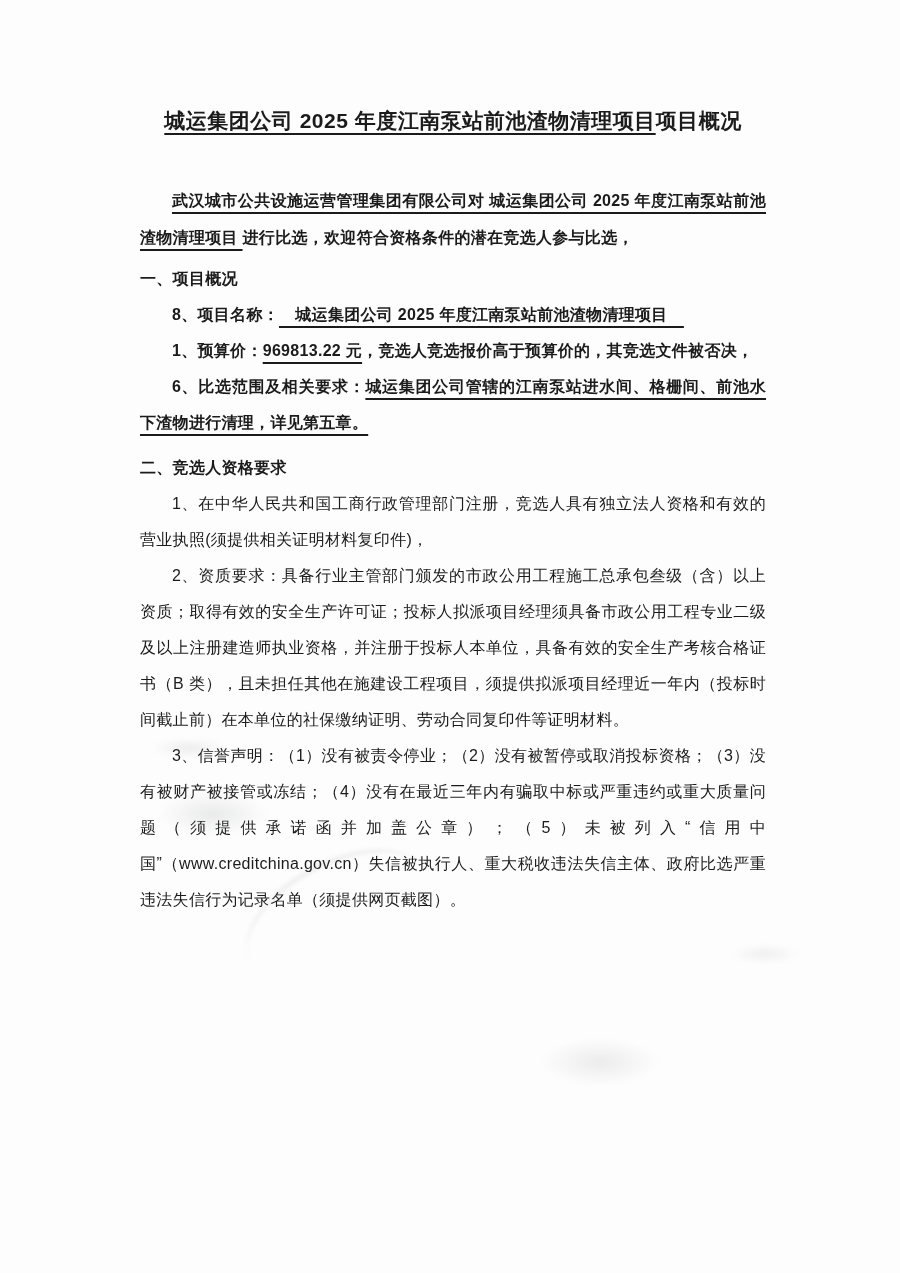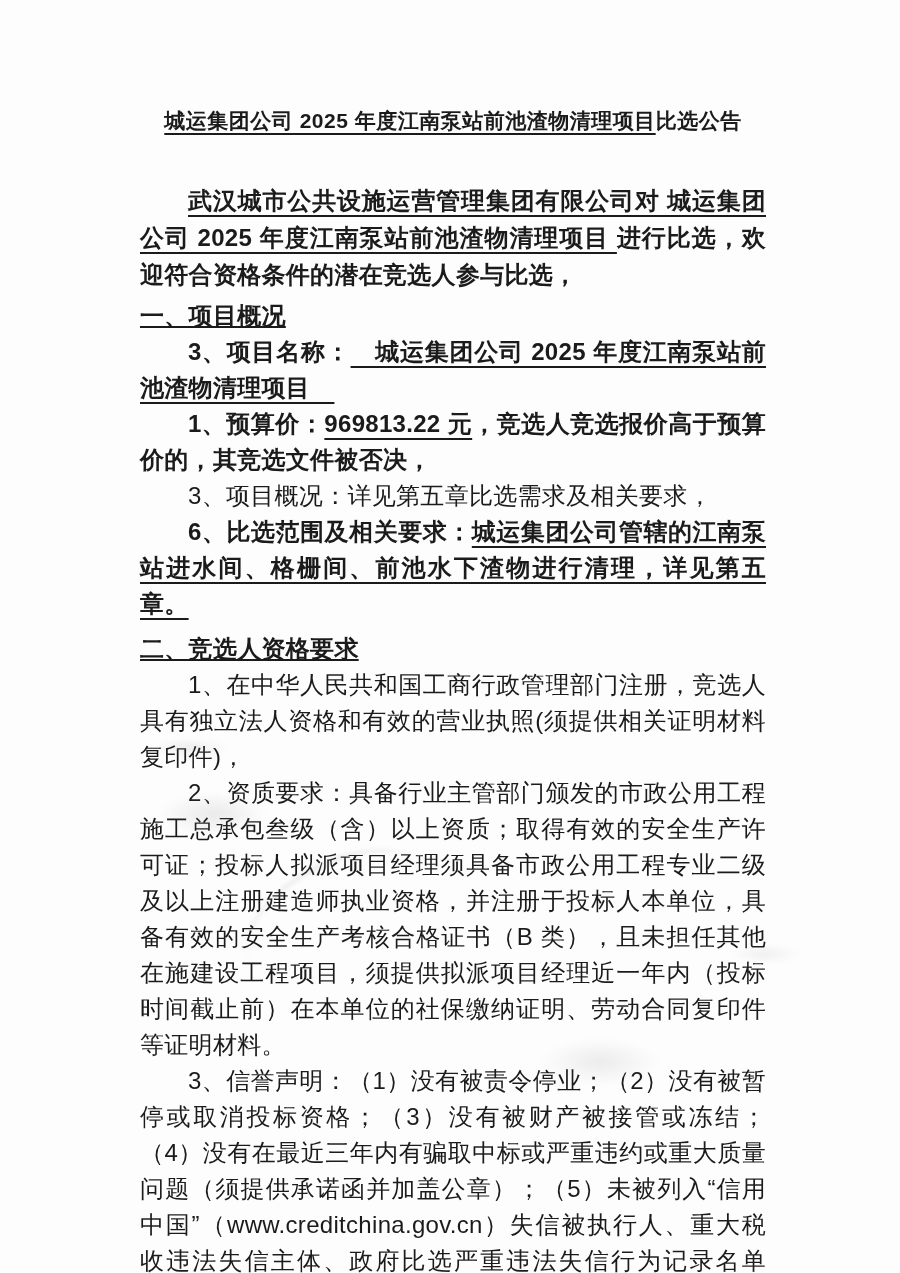--- a/index.html
+++ b/index.html
@@ -22,21 +22,21 @@
   .doc-title {
     margin: 0 0 46px 0;
     text-align: center;
     font-size: 21px;
     line-height: 30px;
     font-weight: bold;
     letter-spacing: 0.5px;
   }
   p {
     margin: 0;
-    font-size: 24px;
+    font-size: 16px;
     line-height: 37px;
     text-align: justify;
     letter-spacing: 0.3px;
   }
   .indent { text-indent: 2em; }
   .bold   { font-weight: bold; }
   .u {
     text-decoration: underline;
     text-decoration-thickness: 2px;
     text-underline-offset: 6px;
@@ -44,21 +44,20 @@
   }
   .title-u {
     text-decoration: underline;
     text-decoration-thickness: 2px;
     text-underline-offset: 5px;
   }
   .sec-heading {
     font-weight: bold;
     margin-top: 4px;
     line-height: 37px;
-    text-decoration: underline;
   }
   .sec2-heading { margin-top: 8px; }
   .s1-item { line-height: 36px; }
   .s2-item { line-height: 36px; }
   
   .smudge {
     position: absolute;
     pointer-events: none;
     filter: blur(2px);
   }
@@ -84,31 +83,30 @@
   .smudge-e {
     left: 730px; top: 944px; width: 70px; height: 20px;
     background: radial-gradient(ellipse at center, rgba(120,120,120,0.10), rgba(120,120,120,0) 70%);
   }
 </style>
 </head>
 <body>
 
 <div class="page">
 
-  <h1 class="doc-title"><span class="title-u">城运集团公司 2025 年度江南泵站前池渣物清理项目</span><span>比选公告</span></h1>
+  <h1 class="doc-title"><span class="title-u">城运集团公司 2025 年度江南泵站前池渣物清理项目</span><span>项目概况</span></h1>
 
   <p class="indent bold"><span class="u">武汉城市公共设施运营管理集团有限公司对 城运集团公司 2025 年度江南泵站前池渣物清理项目 </span><span>进行比选，欢迎符合资格条件的潜在竞选人参与比选，</span></p>
 
   <p class="sec-heading">一、项目概况</p>
 
-  <p class="indent bold s1-item"><span>3、项目名称：</span><span class="u">　城运集团公司 2025 年度江南泵站前池渣物清理项目　</span><span></span></p>
+  <p class="indent bold s1-item"><span>8、项目名称：</span><span class="u">　城运集团公司 2025 年度江南泵站前池渣物清理项目　</span><span></span></p>
 
   <p class="indent bold s1-item"><span>1、预算价：</span><span class="u">969813.22 元</span><span>，竞选人竞选报价高于预算价的，其竞选文件被否决，</span></p>
 
-  <p class="indent s1-item"><span>3、项目概况：</span><span class="u"></span><span>详见第五章比选需求及相关要求，</span></p>
 
   <p class="indent bold s1-item"><span>6、比选范围及相关要求：</span><span class="u">城运集团公司管辖的江南泵站进水间、格栅间、前池水下渣物进行清理，详见第五章。</span><span></span></p>
 
 
 
 
   <p class="sec-heading sec2-heading">二、竞选人资格要求</p>
 
   <p class="indent s2-item">1、在中华人民共和国工商行政管理部门注册，竞选人具有独立法人资格和有效的营业执照(须提供相关证明材料复印件)，</p>
 

